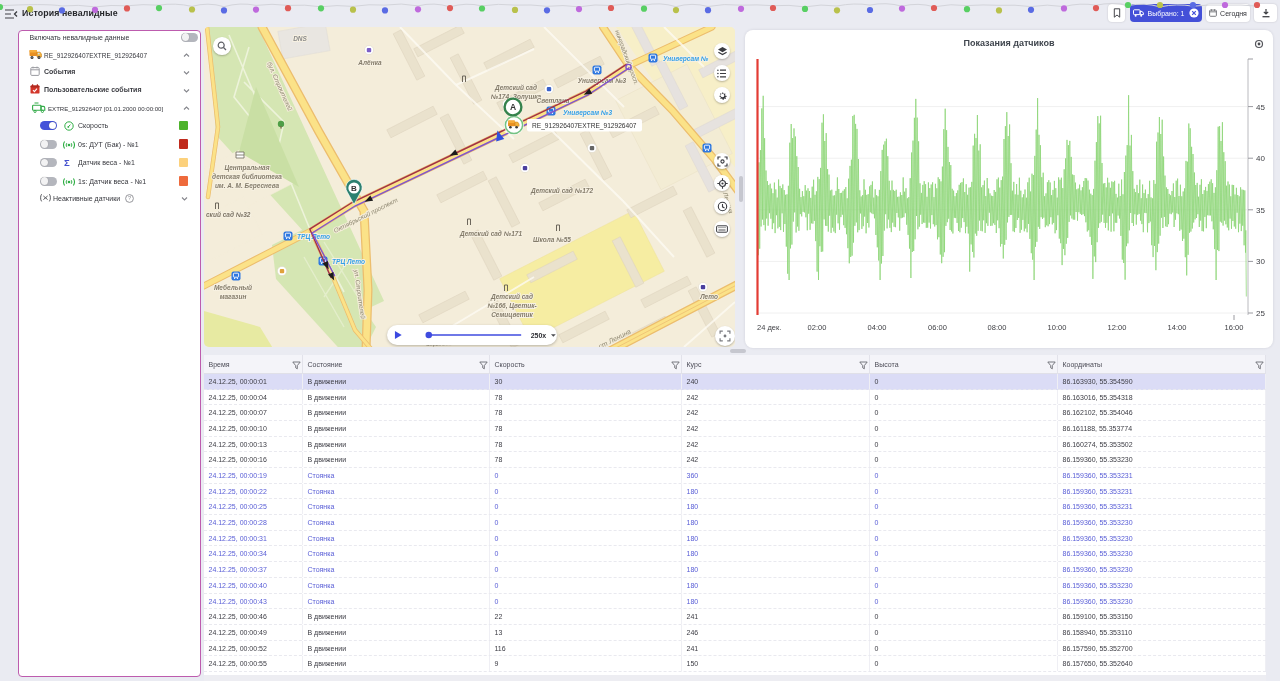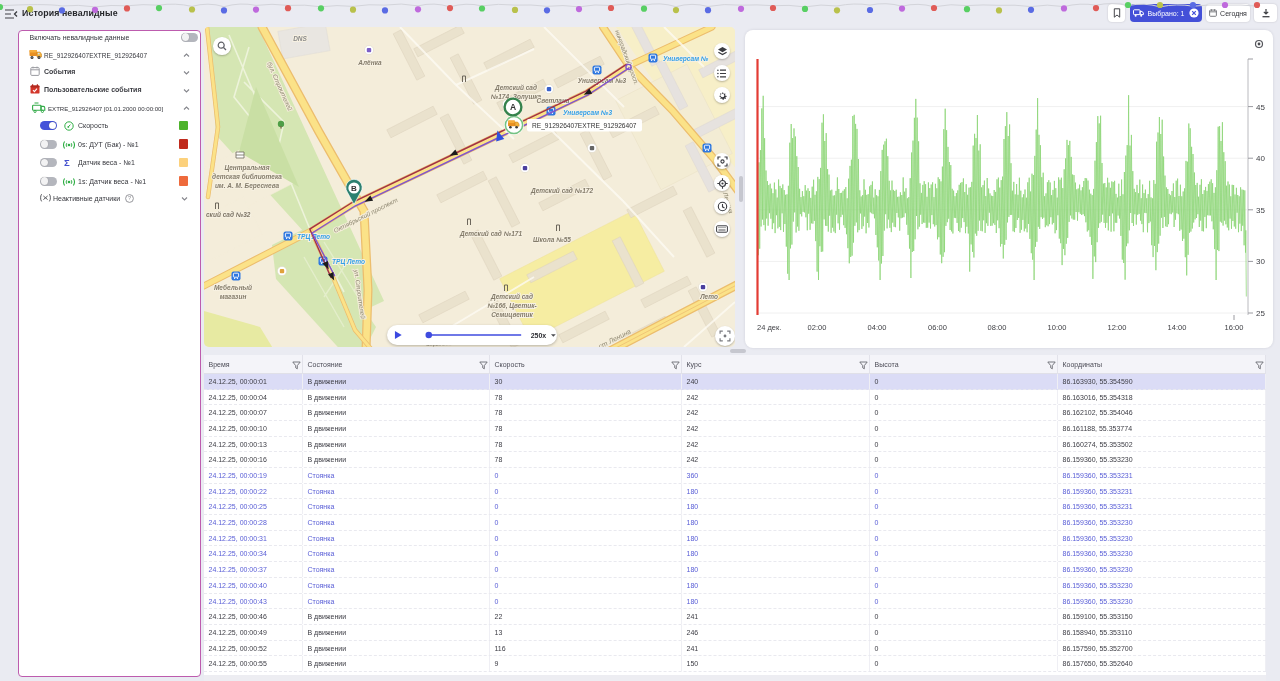--- a/index.html
+++ b/index.html
@@ -462,20 +462,21 @@
       </svg>
 <span style="font-size:7px;font-weight:bold;color:#2e2f34;margin-left:6px">250x</span>
 <svg width="7" height="5" viewBox="0 0 7 5" style="margin-left:4px">
         <path d="M1 1.2 3.5 3.8 6 1.2Z" fill="#4a4b50"></path>
       </svg>
     </div>
   </div>
 <div class="abs" style="left:739px;top:176px;width:3.5px;height:26px;border-radius:2px;background:#c6c7cf"></div>
 <div class="abs" style="left:730px;top:349px;width:16px;height:4px;border-radius:2px;background:#c6c7cf"></div>
 <div id="chart">
+    <div id="ctitle">Показания датчиков</div>
     <svg class="abs" style="left:509px;top:9px" width="10" height="10" viewBox="0 0 10 10">
 <circle cx="5" cy="5" r="3.5" fill="none" stroke="#55565c" stroke-width="1.2"></circle>
 <circle cx="5" cy="5" r="1.4" fill="#4a4b50"></circle>
     </svg>
     <svg class="abs" style="left:0;top:0" width="528" height="318" viewBox="0 0 528 318">
       <path d="M12 283.0 H502" stroke="#f0f0f0" stroke-width="1"></path>
       <path d="M12 231.4 H502" stroke="#f0f0f0" stroke-width="1"></path>
       <path d="M12 179.8 H502" stroke="#f0f0f0" stroke-width="1"></path>
       <path d="M12 128.2 H502" stroke="#f0f0f0" stroke-width="1"></path>
       <path d="M12 76.6 H502" stroke="#f0f0f0" stroke-width="1"></path>

